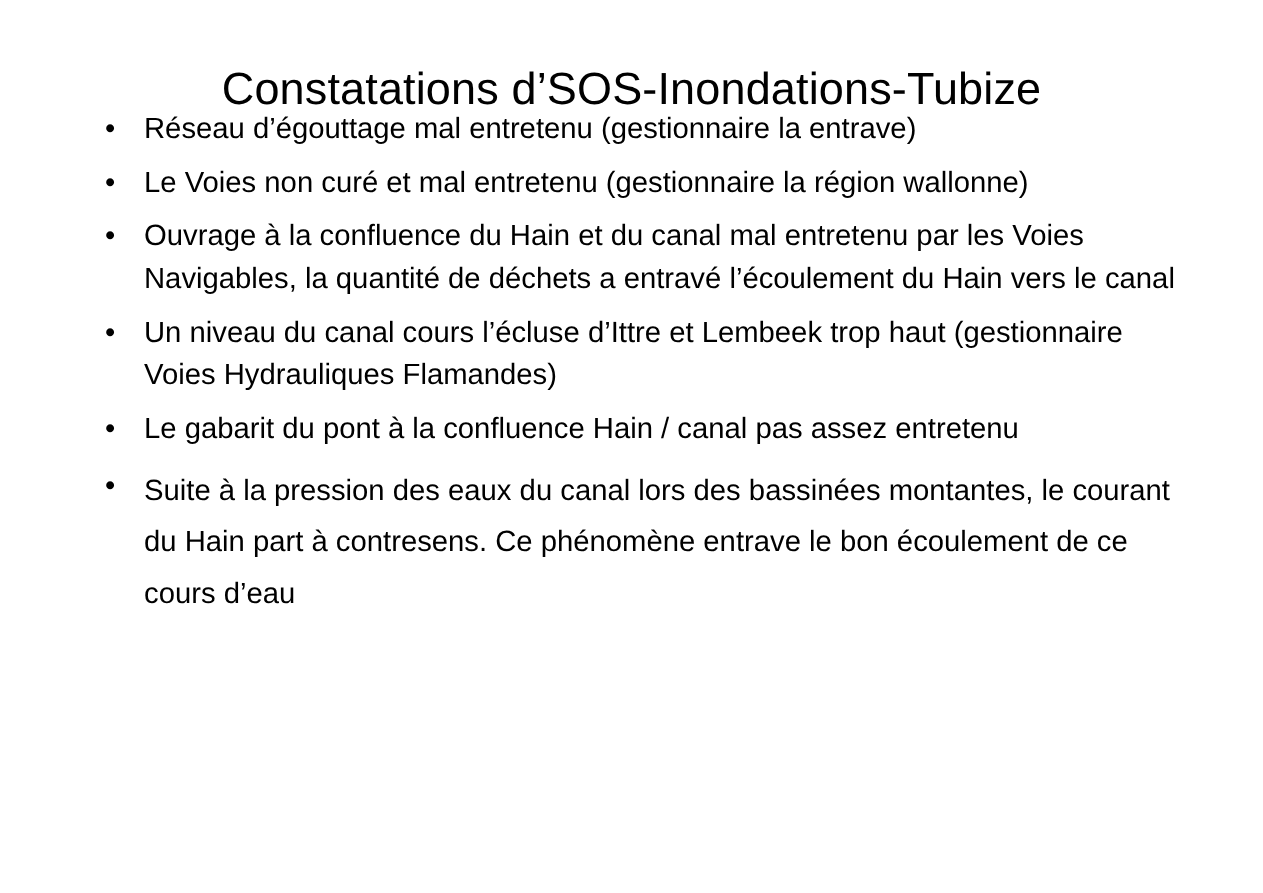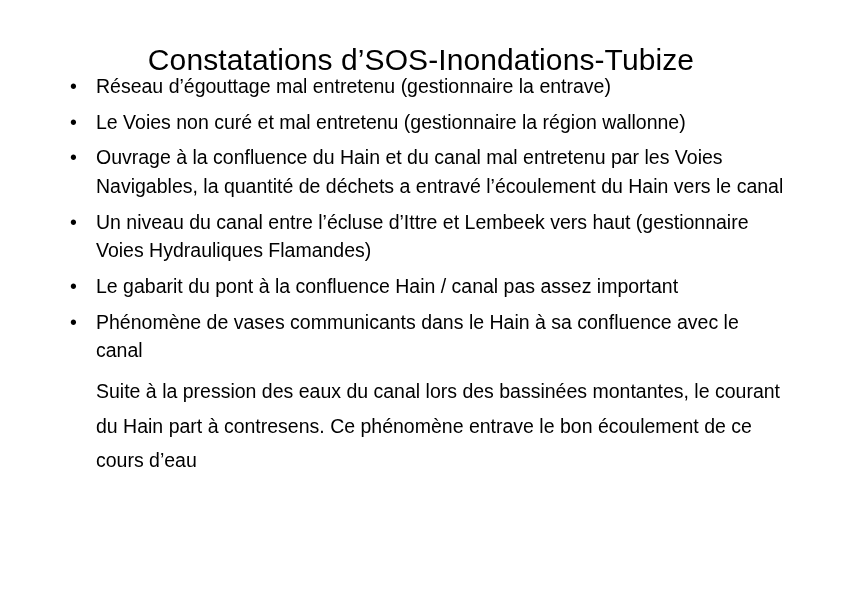--- a/index.html
+++ b/index.html
@@ -82,29 +82,28 @@
       <span class="bullet-text">Le Voies non curé et mal entretenu (gestionnaire la région wallonne)</span>
     </li>
 
     <li class="bullet-item">
       <span class="dot">•</span>
       <span class="bullet-text">Ouvrage à la confluence du Hain et du canal mal entretenu par les Voies Navigables, la quantité de déchets a entravé l’écoulement du Hain vers le canal</span>
     </li>
 
     <li class="bullet-item">
       <span class="dot">•</span>
-      <span class="bullet-text">Un niveau du canal entre l’écluse d’Ittre et Lembeek vers haut (gestionnaire Voies Hydrauliques Flamandes)</span>
+      <span class="bullet-text">Un niveau du canal cours l’écluse d’Ittre et Lembeek trop haut (gestionnaire Voies Hydrauliques Flamandes)</span>
     </li>
 
     <li class="bullet-item">
       <span class="dot">•</span>
-      <span class="bullet-text">Le gabarit du pont à la confluence Hain / canal pas assez important</span>
+      <span class="bullet-text">Le gabarit du pont à la confluence Hain / canal pas assez entretenu</span>
     </li>
 
     <li class="bullet-item">
       <span class="dot">•</span>
-      <span class="bullet-text">Phénomène de vases communicants dans le Hain à sa confluence avec le canal</span>
       <span class="sub-para">Suite à la pression des eaux du canal lors des bassinées montantes, le courant du Hain part à contresens. Ce phénomène entrave le bon écoulement de ce cours d’eau</span>
     </li>
 
   </ul>
 
 </div>
 
 </body></html>

